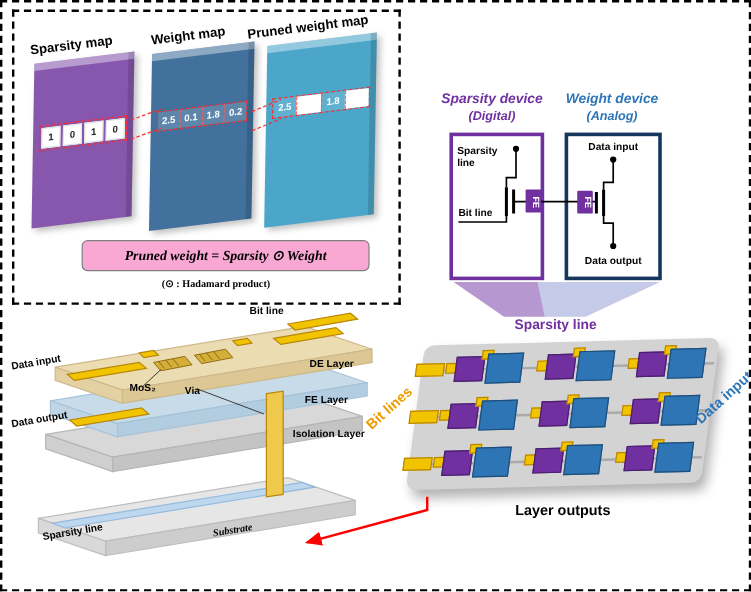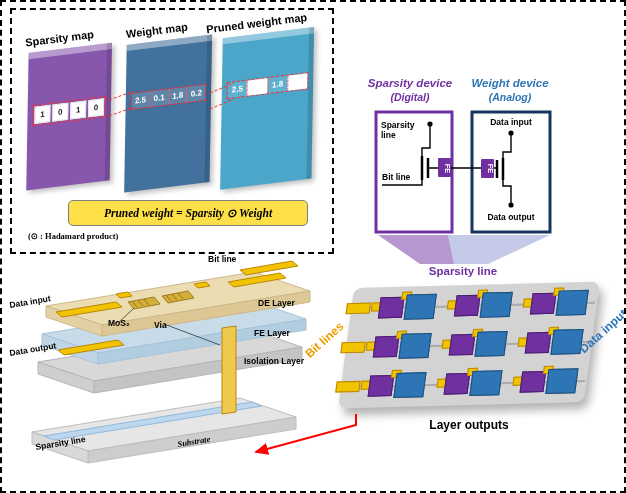--- a/index.html
+++ b/index.html
@@ -26,23 +26,23 @@
   .map3 .cells{top:44px;}
   .cell{flex:1;height:15px;line-height:15px;text-align:center;font-size:8px;font-weight:bold;overflow:hidden;}
   .m1{background:#fff;color:#222;border:1px solid #e3e3e3;}
   .m2{background:rgba(255,255,255,.15);color:#fff;}
   .m2 + .m2{border-left:1px dashed rgba(255,90,90,.9);}
   .m3k{background:rgba(255,255,255,.12);color:#fff;}
   .m3e{background:#fff;}
   .map3 .cell + .cell{border-left:1px dashed rgba(255,90,90,.9);}
   .guides{position:absolute;left:0;top:0;pointer-events:none;}
   .formula-box{position:absolute;left:56px;top:190px;width:238px;height:24px;border:1.2px solid #7f7f7f;border-radius:5px;
-               display:flex;align-items:center;justify-content:center;background:#fde047;
+               display:flex;align-items:center;justify-content:center;background:#f9a8d4;
                font-family:"Liberation Serif",serif;font-style:italic;font-weight:bold;font-size:11.5px;}
-  .formula-note{position:absolute;left:16px;right:0;top:221px;
+  .formula-note{position:absolute;left:16px;right:0;top:221px;text-align:center;
                font-family:"Liberation Serif",serif;font-size:8.5px;font-weight:600;}
 
   
   .dev-header{position:absolute;width:112px;text-align:center;font-weight:bold;font-style:italic;line-height:1.3;}
   .dev-header .t{font-size:11.5px;}
   .dev-header .s{font-size:10.5px;}
   .hdr-sparsity{left:352px;top:74px;color:#7030A0;}
   .hdr-weight{left:452px;top:74px;color:#2E75B6;}
   .dev-svg{position:absolute;left:368px;top:106px;}
   .fan-svg{position:absolute;left:368px;top:232px;}

